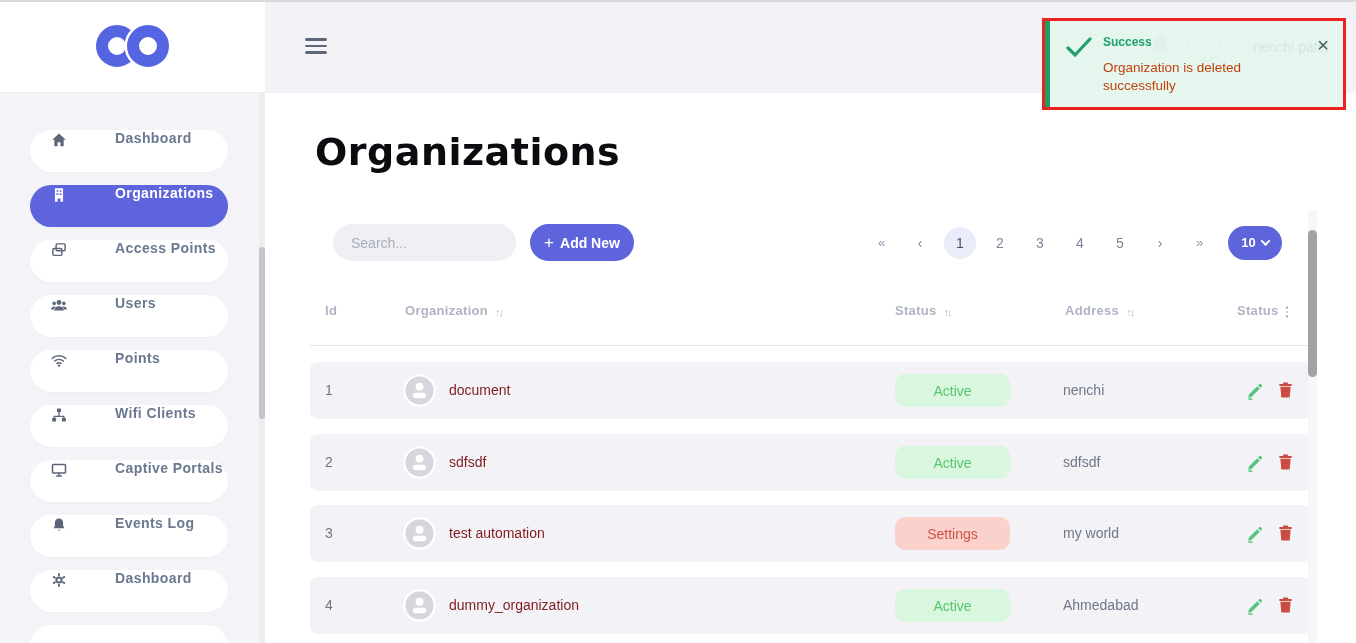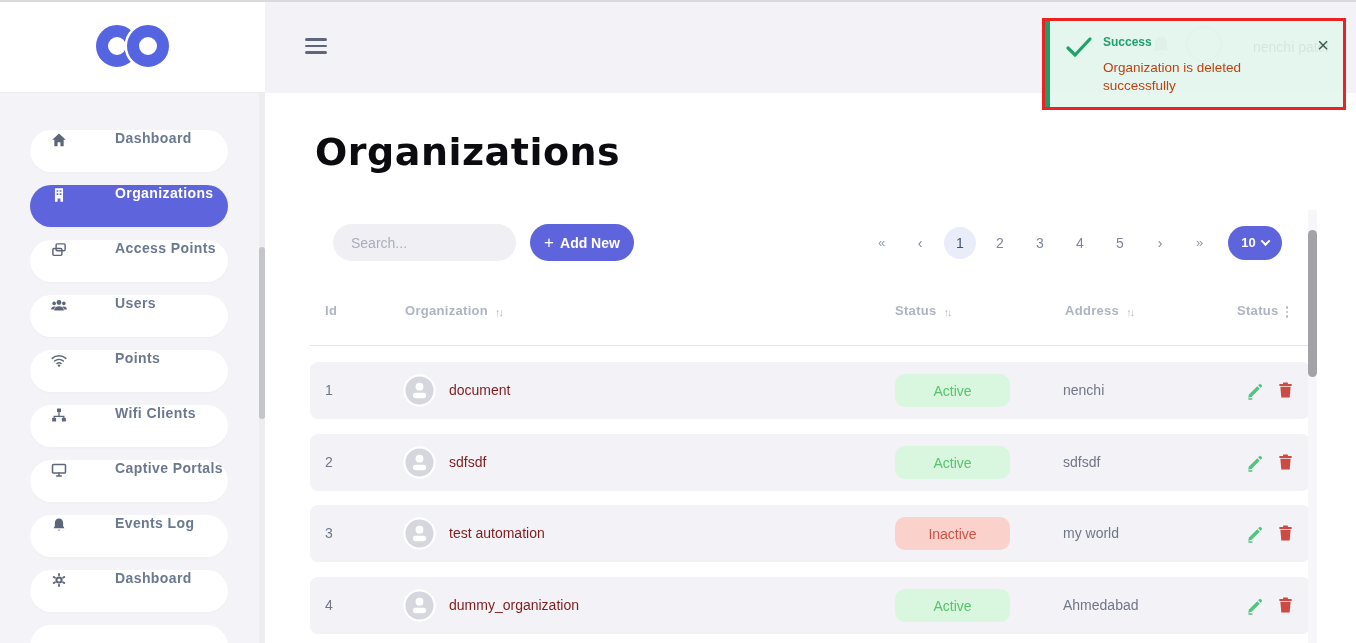--- a/index.html
+++ b/index.html
@@ -328,21 +328,21 @@
     </div>
 
     <div class="trow" style="top:412px">
       <span class="cell-id">3</span>
       <span class="avatar"><svg width="33" height="33" viewBox="0 0 36 36">
             <circle cx="18" cy="18" r="16.5" fill="#d6d6df" stroke="#fff" stroke-width="2.4"></circle>
             <circle cx="18" cy="13.8" r="4.3" fill="#fff"></circle>
             <rect x="10.8" y="20.4" width="14.4" height="6" rx="3" fill="#fff"></rect>
           </svg></span>
       <span class="cell-name">test automation</span>
-      <span class="status-badge inactive">Inactive</span>
+      <span class="status-badge inactive">Settings</span>
       <span class="cell-address">my world</span>
       <span class="act-edit"><svg width="20" height="20" viewBox="0 0 20 20" fill="currentColor">
             <path d="M4 14.6 l-0.8 3.2 3.2-0.8 8.3-8.3 -2.4-2.4z"></path>
             <path d="M13.2 5.4 l2.4 2.4 1.2-1.2 a1 1 0 0 0 0-1.4 l-1-1 a1 1 0 0 0-1.4 0z"></path>
             <rect x="3.2" y="18.2" width="4.4" height="1.5" rx="0.7"></rect>
           </svg></span>
       <span class="act-del"><svg width="19" height="20" viewBox="0 0 20 20" fill="currentColor">
             <path d="M4.6 6.6 h10.8 l-1 11.4 h-8.8z"></path>
             <rect x="3.4" y="3.8" width="13.2" height="1.9" rx="0.6"></rect>
             <rect x="7.4" y="2.2" width="5.2" height="1.7" rx="0.6"></rect>

